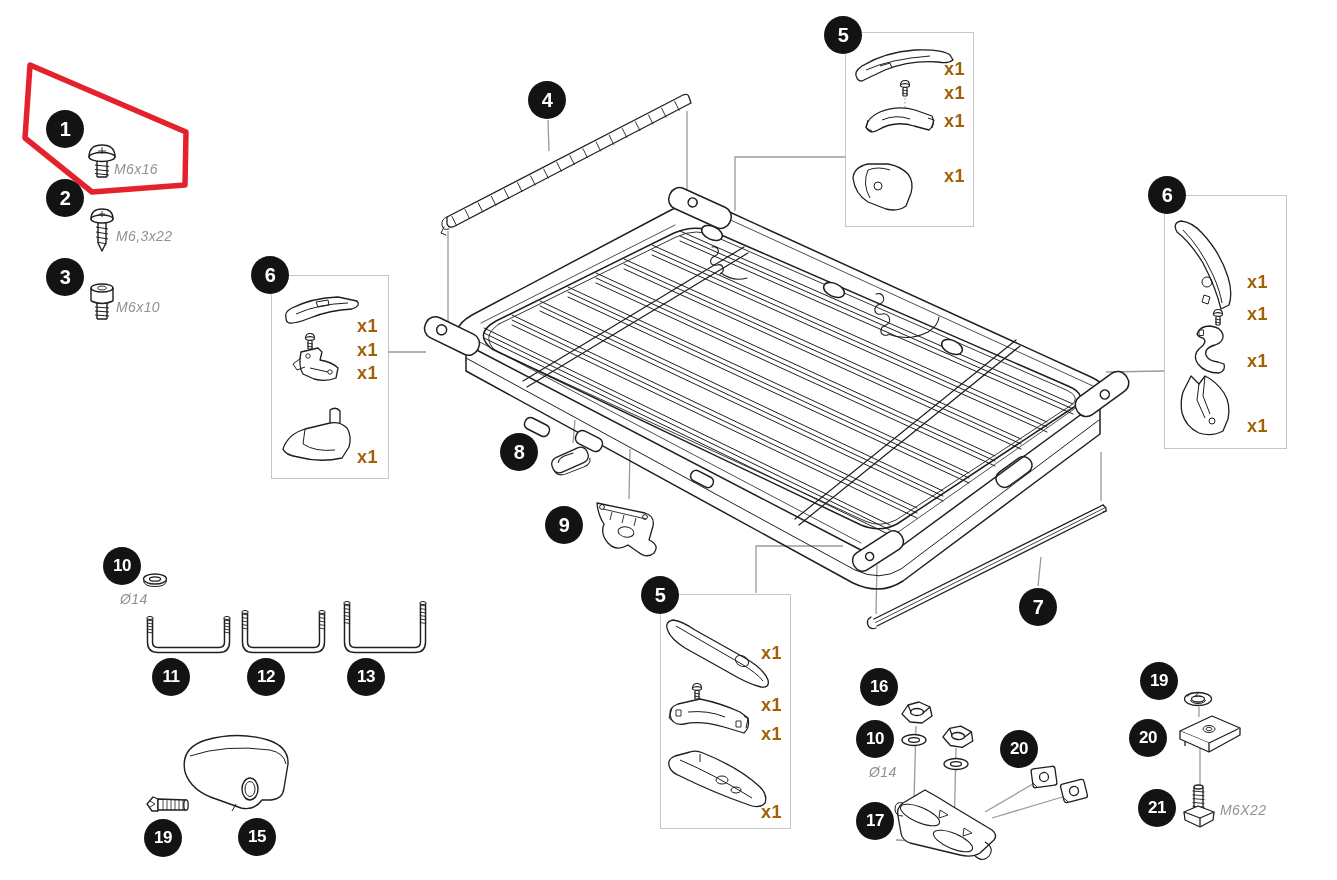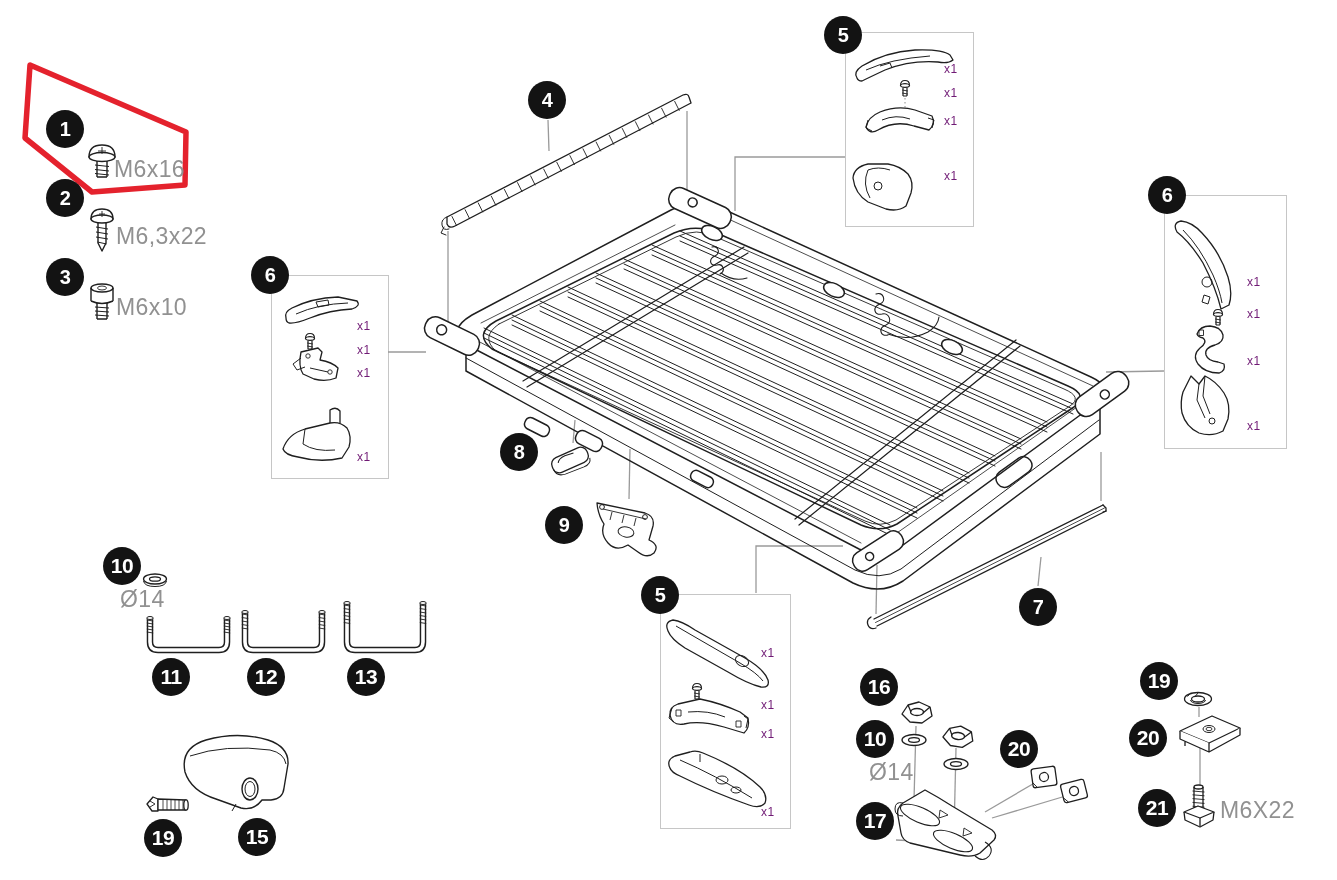--- a/index.html
+++ b/index.html
@@ -3,25 +3,25 @@
 <meta charset="utf-8">
 <style>
   html,body{margin:0;padding:0;background:#fff;}
   .canvas{position:relative;width:1337px;height:880px;background:#fff;overflow:hidden;
           font-family:"Liberation Sans",sans-serif;}
   .pbox{position:absolute;border:1px solid #c6c6c6;background:#fff;z-index:1;}
   svg.art{position:absolute;left:0;top:0;z-index:2;}
   .badge{position:absolute;width:38px;height:38px;border-radius:50%;background:#131313;color:#fff;
          font-weight:700;font-size:20px;letter-spacing:-0.5px;display:flex;align-items:center;
          justify-content:center;z-index:5;}
-  .badge.sm{font-size:21px;}
-  .size-label{position:absolute;color:#919191;font-size:23px;letter-spacing:.4px;height:22px;
-              line-height:22px;white-space:nowrap;z-index:4;}
-  .qty{position:absolute;color:#701a75;font-size:12px;letter-spacing:.4px;height:22px;
-       line-height:22px;z-index:4;}
+  .badge.sm{font-size:17px;}
+  .size-label{position:absolute;color:#919191;font-size:14px;letter-spacing:.4px;height:22px;
+              line-height:22px;white-space:nowrap;z-index:4;font-style:italic;}
+  .qty{position:absolute;color:#a16207;font-size:18px;letter-spacing:.4px;height:22px;
+       line-height:22px;z-index:4;font-weight:bold;}
 </style>
 </head>
 <body>
 
 <div class="canvas">
 
   <div class="pbox" style="left:845px;top:32px;width:127px;height:193px"></div>
   <div class="pbox" style="left:1164px;top:195px;width:121px;height:252px"></div>
   <div class="pbox" style="left:271px;top:275px;width:116px;height:202px"></div>
   <div class="pbox" style="left:660px;top:594px;width:129px;height:233px"></div>

